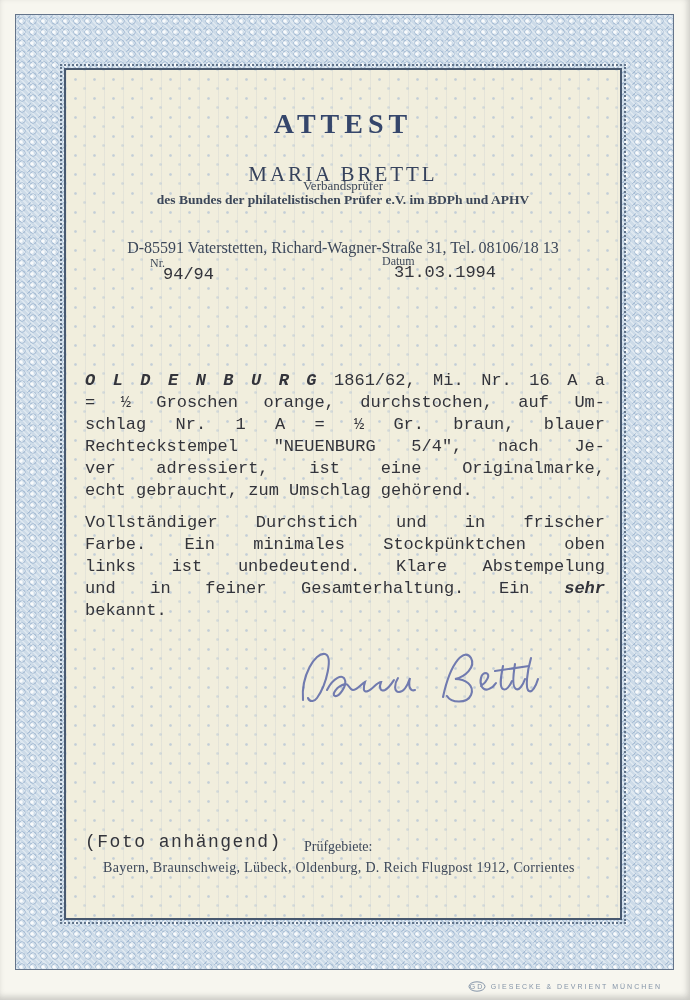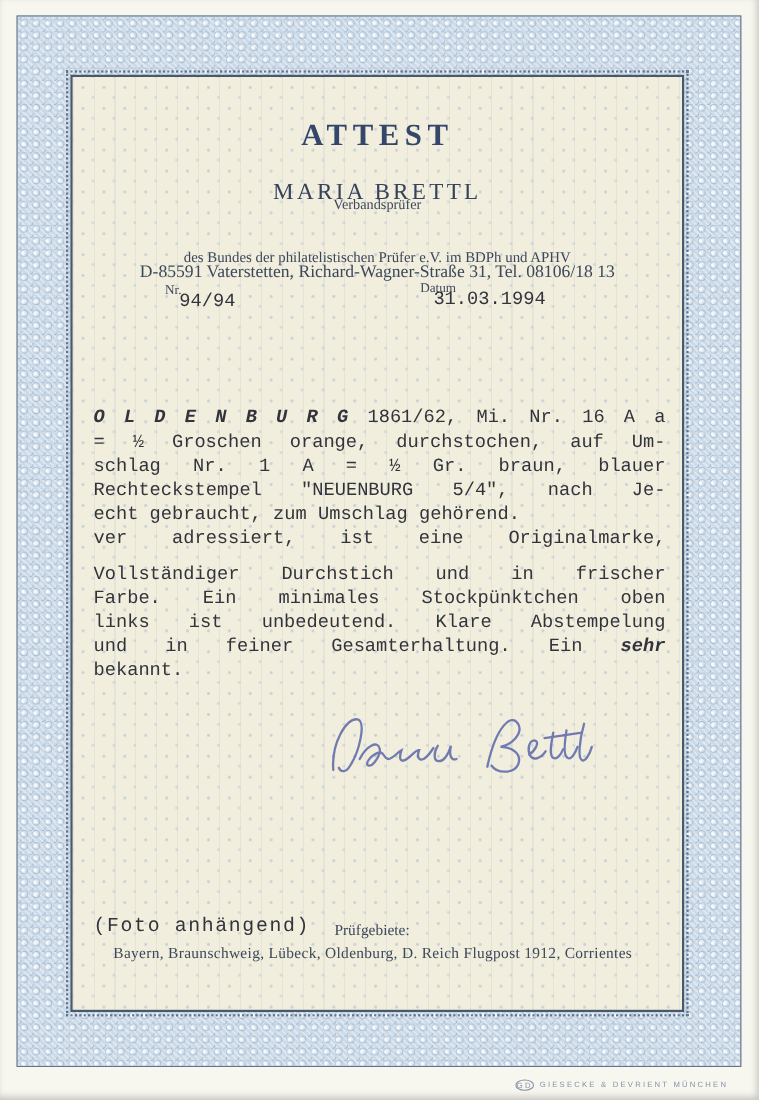--- a/index.html
+++ b/index.html
@@ -31,21 +31,21 @@
       radial-gradient(circle, rgba(120,155,205,.25) 0.8px, transparent 1.8px),
       repeating-linear-gradient(90deg, rgba(150,165,190,.14) 0px, rgba(150,165,190,.14) 1px, transparent 1px, transparent 19px);
     background-size:19px 19px,19px 19px,auto;
     background-position:0 0,9px 9px,0 0;
   }
   .abs{position:absolute;}
   .center{left:0;right:0;text-align:center;}
   .title{top:38px;font-size:28px;font-weight:bold;letter-spacing:5px;color:#35466b;}
   .name{top:92px;font-size:21px;letter-spacing:3px;color:#36425c;}
   .role{top:108px;font-size:13px;color:#3c4759;}
-  .org{top:156px;font-size:13.5px;color:#3c4759;}
+  .org{top:122px;font-size:13.5px;color:#3c4759;font-weight:bold;}
   .addr{top:169px;font-size:16px;color:#3c4759;}
   .small-label{font-size:12px;color:#3e495a;}
   .mono{font-family:"Liberation Mono","DejaVu Sans Mono",monospace;color:#33343b;}
   .nr-label{left:84px;top:186px;}
   .nr-value{left:97px;top:195px;font-size:17px;}
   .datum-label{left:316px;top:184px;}
   .datum-value{left:328px;top:193px;font-size:17px;}
   .para{left:19px;width:520px;font-size:17px;line-height:22px;}
   .para1{top:300px;}
   .para2{top:442px;}
@@ -80,22 +80,22 @@
     <span class="abs small-label nr-label">Nr.</span>
     <span class="abs mono nr-value">94/94</span>
     <span class="abs small-label datum-label">Datum</span>
     <span class="abs mono datum-value">31.03.1994</span>
 
     <div class="abs mono para para1">
         <div class="tline"><span class="b">O L D E N B U R G</span><span> 1861/62, Mi. Nr. 16 A a</span></div>
         <div class="tline"><span>= ½ Groschen orange, durchstochen, auf Um-</span></div>
         <div class="tline"><span>schlag Nr. 1 A = ½ Gr. braun, blauer</span></div>
         <div class="tline"><span>Rechteckstempel "NEUENBURG 5/4", nach Je-</span></div>
+        <div class="tline"><span>ver adressiert, ist eine Originalmarke,</span></div>
         <div class="tline tline-last"><span>echt gebraucht, zum Umschlag gehörend.</span></div>
-        <div class="tline"><span>ver adressiert, ist eine Originalmarke,</span></div>
       </div>
     <div class="abs mono para para2">
         <div class="tline"><span>Vollständiger Durchstich und in frischer</span></div>
         <div class="tline"><span>Farbe. Ein minimales Stockpünktchen oben</span></div>
         <div class="tline"><span>links ist unbedeutend. Klare Abstempelung</span></div>
         <div class="tline"><span>und in feiner Gesamterhaltung. Ein </span><span class="b">sehr</span></div>
         <div class="tline tline-last"><span>bekannt.</span></div>
       </div>
 
     <svg class="abs signature" width="260" height="85" viewBox="0 0 260 85" fill="none" stroke="#5b67a8" stroke-width="2.1" stroke-linecap="round" opacity="0.85">

